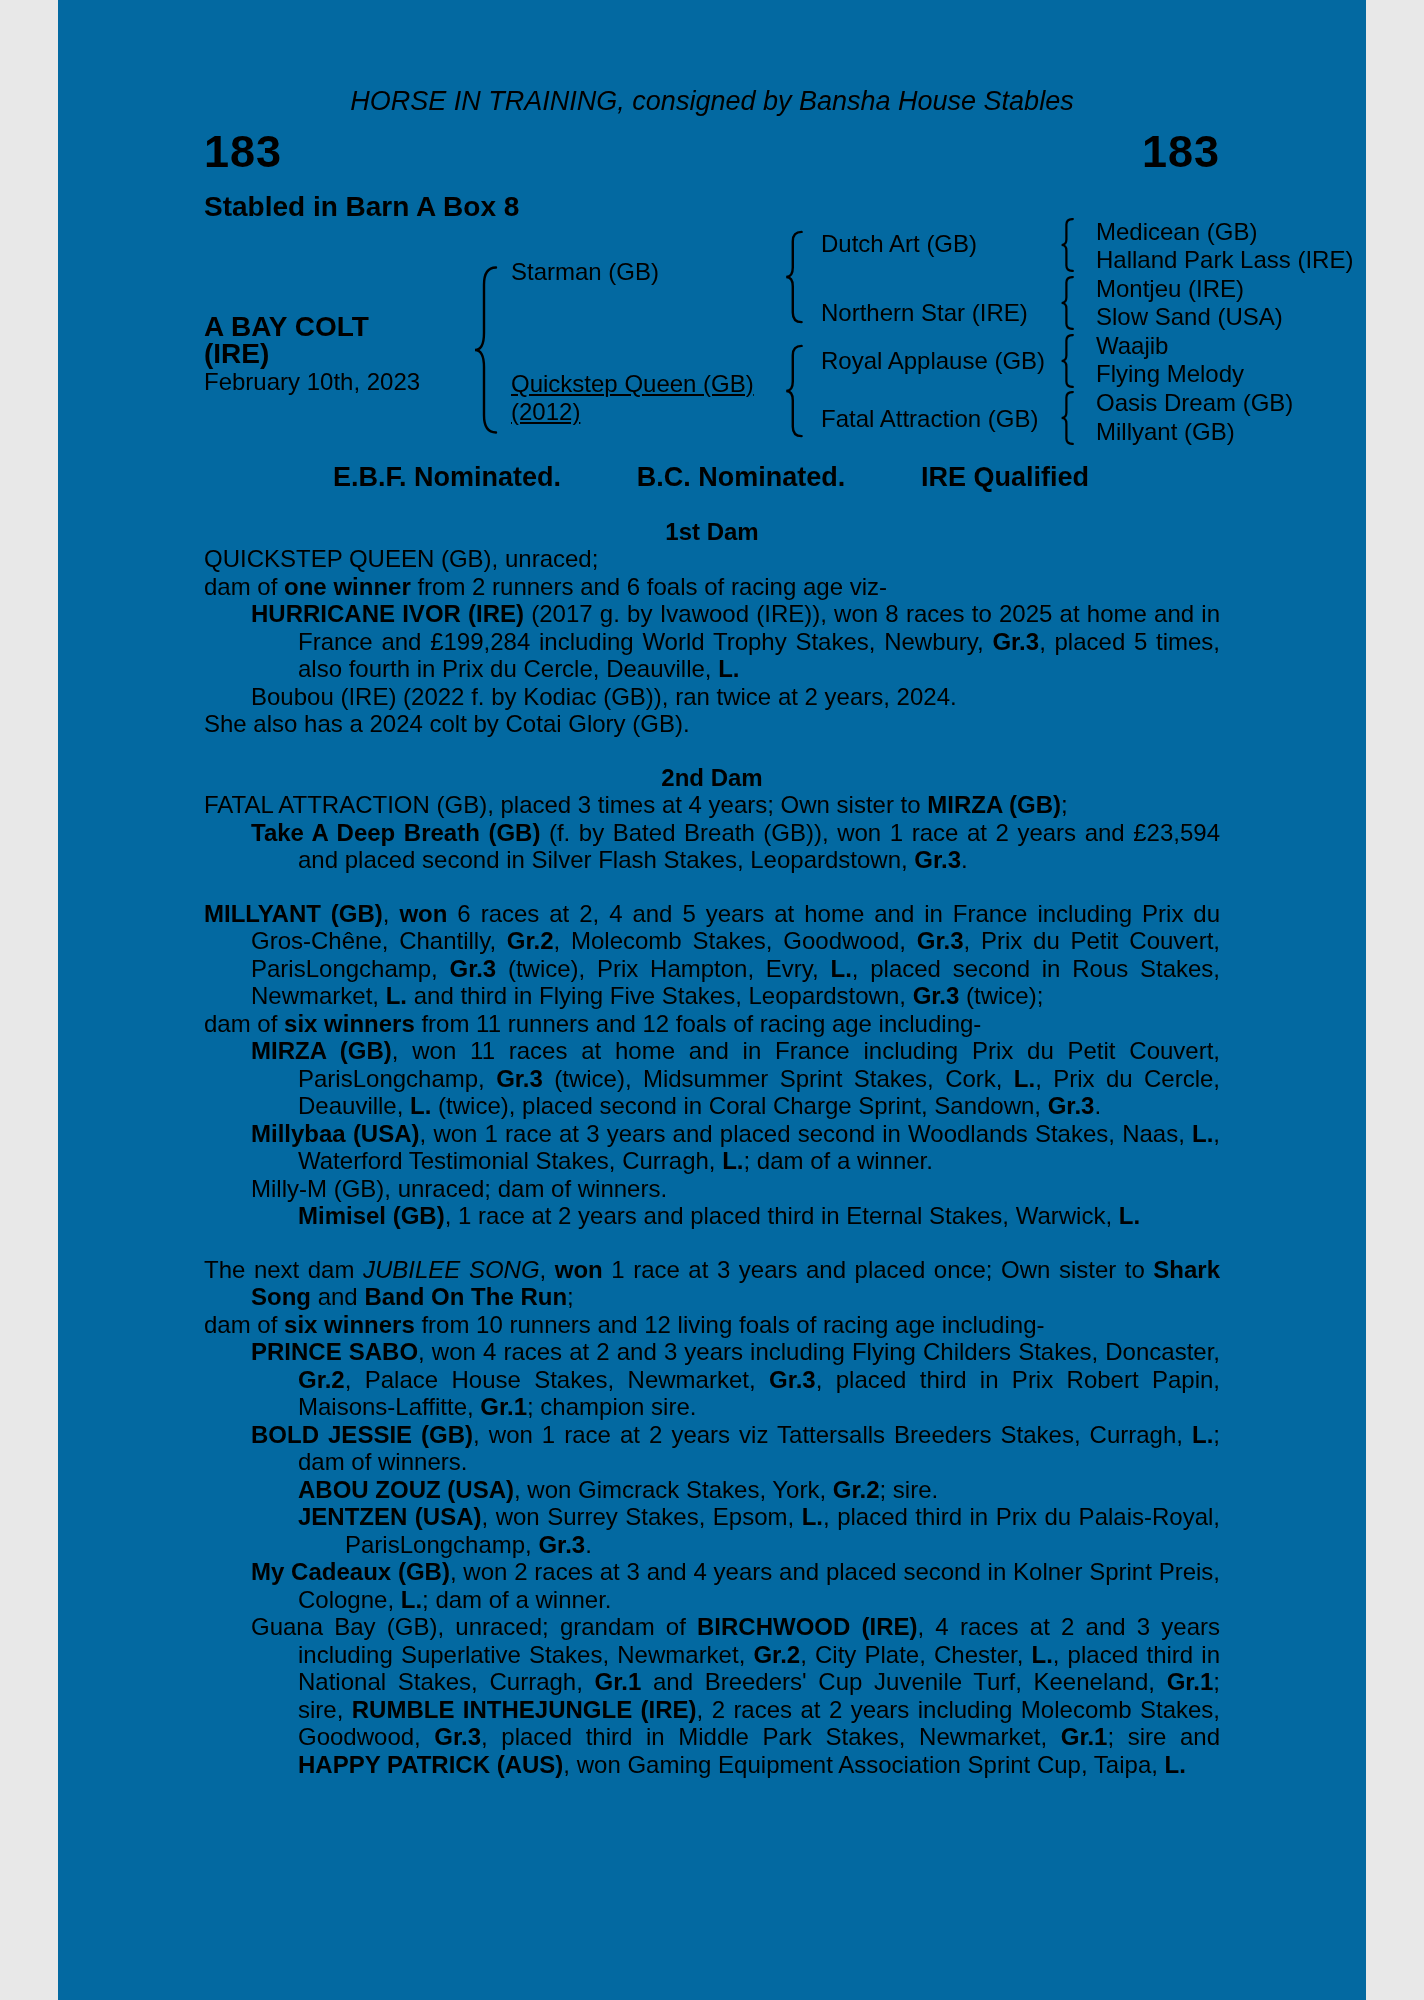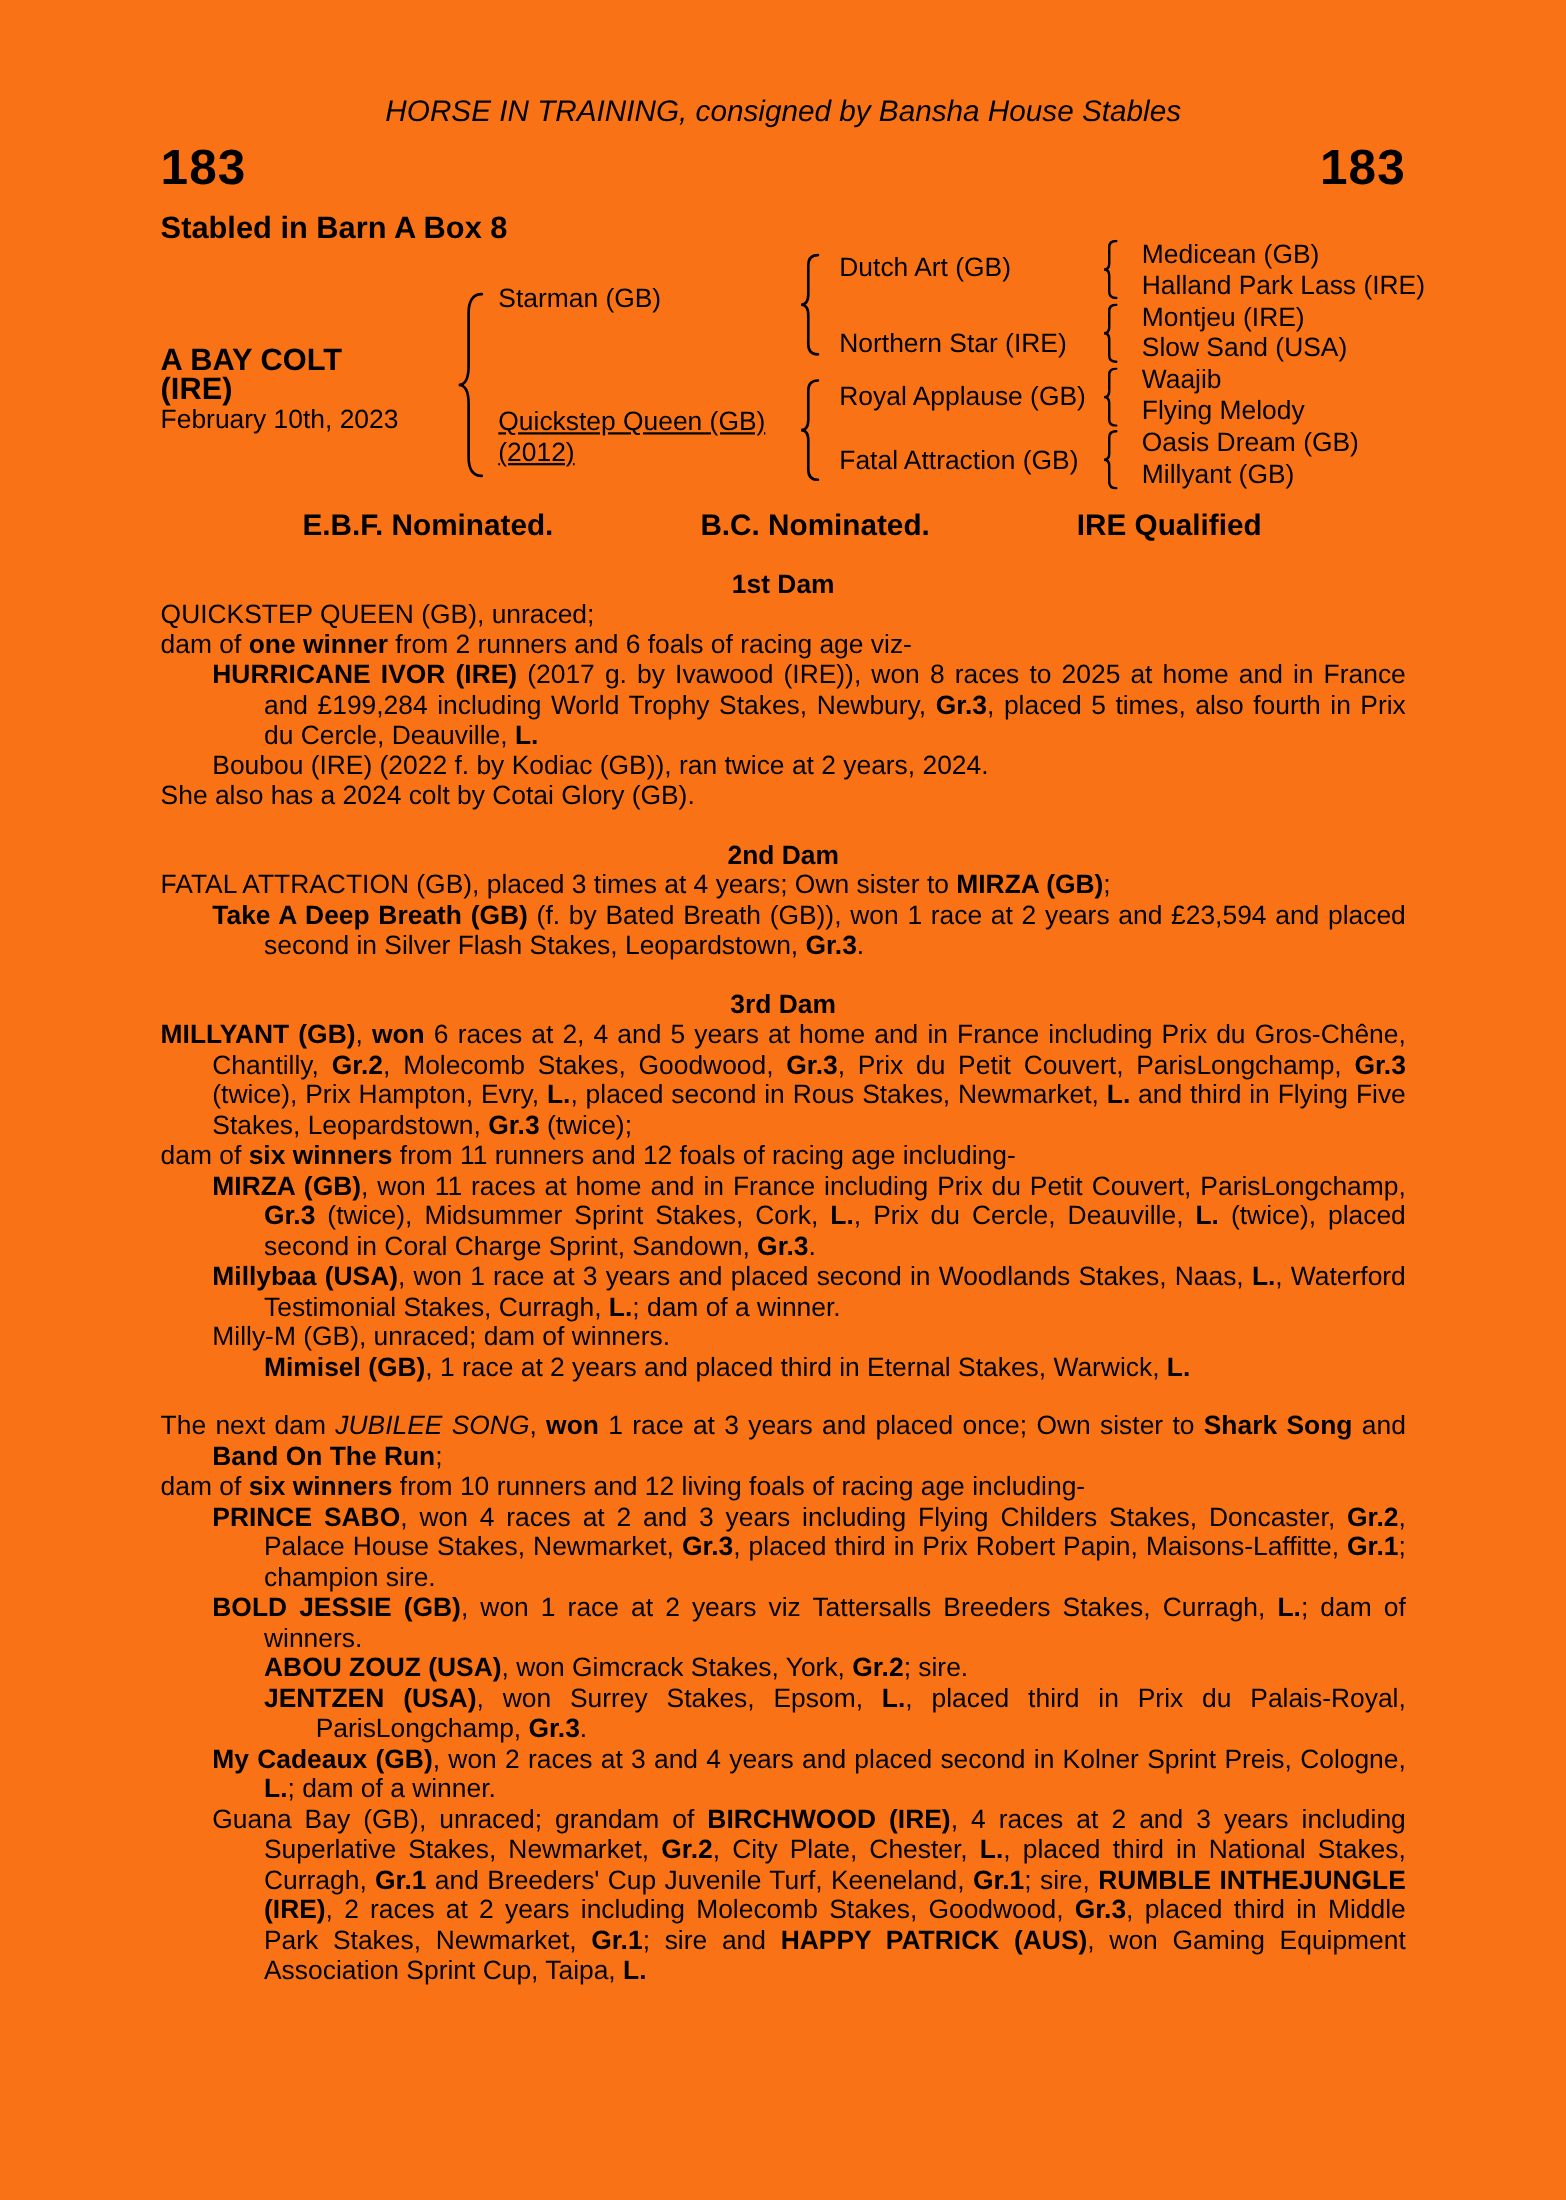--- a/index.html
+++ b/index.html
@@ -1,18 +1,18 @@
 <!DOCTYPE html>
 <html><head>
 <meta charset="utf-8">
 <style>
   html,body { margin:0; padding:0; background:#e8e8e8; }
   .page {
-    position:relative; width:1424px; height:2000px; margin:0 auto;
-    background:#f97316; color:#000;
+    position:relative; width:1308px; height:2000px; margin:0 auto;
+    background:#0369a1; color:#000;
     font-family:"Liberation Sans","DejaVu Sans",sans-serif;
     font-size:24px; line-height:27.5px;
     box-sizing:border-box; padding:88px 146px 0 146px;
     overflow:hidden;
   }
   .header-line { text-align:center; font-style:italic; font-size:27px; line-height:27.5px; }
   .lot-row { display:flex; justify-content:space-between; align-items:flex-start; margin-top:13px; height:46px;text-align:right; }
   .lot { font-size:45px; font-weight:bold; line-height:46px; letter-spacing:1px; }
   .stabled { font-weight:bold; font-size:28px; line-height:30px; margin-top:17px; }
 
@@ -137,21 +137,20 @@
         <div class="para p1"><span class="b">HURRICANE IVOR (IRE)</span><span> (2017 g. by Ivawood (IRE)), won 8 races to 2025 at home and in France and £199,284 including World Trophy Stakes, Newbury, </span><span class="b">Gr.3</span><span>, placed 5 times, also fourth in Prix du Cercle, Deauville, </span><span class="b">L.</span></div>
         <div class="para p1"><span>Boubou (IRE) (2022 f. by Kodiac (GB)), ran twice at 2 years, 2024.</span></div>
         <div class="para p0"><span>She also has a 2024 colt by Cotai Glory (GB).</span></div>
       </div>
       <div class="section">
         <div class="dam-heading">2nd Dam</div>
         <div class="para p0"><span>FATAL ATTRACTION (GB), placed 3 times at 4 years; Own sister to </span><span class="b">MIRZA (GB)</span><span>;</span></div>
         <div class="para p1"><span class="b">Take A Deep Breath (GB)</span><span> (f. by Bated Breath (GB)), won 1 race at 2 years and £23,594 and placed second in Silver Flash Stakes, Leopardstown, </span><span class="b">Gr.3</span><span>.</span></div>
       </div>
       <div class="section">
-        <div class="dam-heading">3rd Dam</div>
         <div class="para pm"><span class="b">MILLYANT (GB)</span><span>, </span><span class="b">won</span><span> 6 races at 2, 4 and 5 years at home and in France including Prix du Gros-Chêne, Chantilly, </span><span class="b">Gr.2</span><span>, Molecomb Stakes, Goodwood, </span><span class="b">Gr.3</span><span>, Prix du Petit Couvert, ParisLongchamp, </span><span class="b">Gr.3</span><span> (twice), Prix Hampton, Evry, </span><span class="b">L.</span><span>, placed second in Rous Stakes, Newmarket, </span><span class="b">L.</span><span> and third in Flying Five Stakes, Leopardstown, </span><span class="b">Gr.3</span><span> (twice);</span></div>
         <div class="para p0"><span>dam of </span><span class="b">six winners</span><span> from 11 runners and 12 foals of racing age including-</span></div>
         <div class="para p1"><span class="b">MIRZA (GB)</span><span>, won 11 races at home and in France including Prix du Petit Couvert, ParisLongchamp, </span><span class="b">Gr.3</span><span> (twice), Midsummer Sprint Stakes, Cork, </span><span class="b">L.</span><span>, Prix du Cercle, Deauville, </span><span class="b">L.</span><span> (twice), placed second in Coral Charge Sprint, Sandown, </span><span class="b">Gr.3</span><span>.</span></div>
         <div class="para p1"><span class="b">Millybaa (USA)</span><span>, won 1 race at 3 years and placed second in Woodlands Stakes, Naas, </span><span class="b">L.</span><span>, Waterford Testimonial Stakes, Curragh, </span><span class="b">L.</span><span>; dam of a winner.</span></div>
         <div class="para p1"><span>Milly-M (GB), unraced; dam of winners.</span></div>
         <div class="para p2"><span class="b">Mimisel (GB)</span><span>, 1 race at 2 years and placed third in Eternal Stakes, Warwick, </span><span class="b">L.</span></div>
       </div>
       <div class="section">
         <div class="para pm"><span>The next dam </span><span class="i">JUBILEE SONG</span><span>, </span><span class="b">won</span><span> 1 race at 3 years and placed once; Own sister to </span><span class="b">Shark Song</span><span> and </span><span class="b">Band On The Run</span><span>;</span></div>
         <div class="para p0"><span>dam of </span><span class="b">six winners</span><span> from 10 runners and 12 living foals of racing age including-</span></div>

